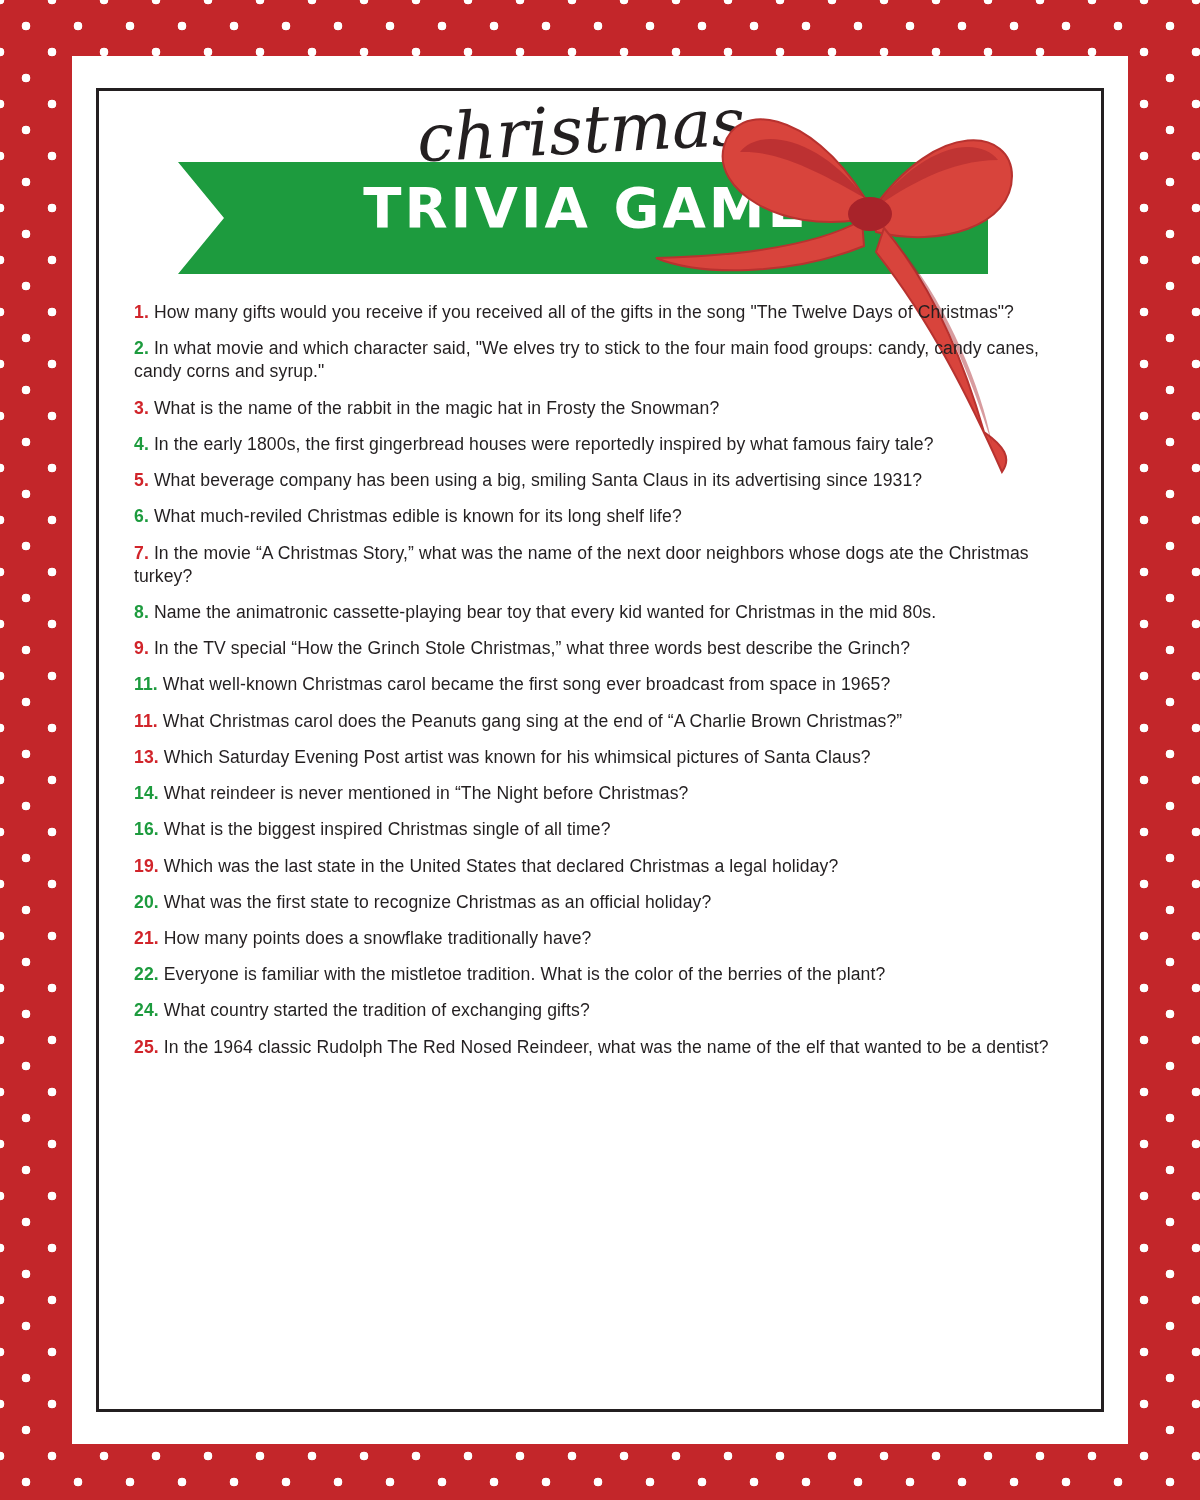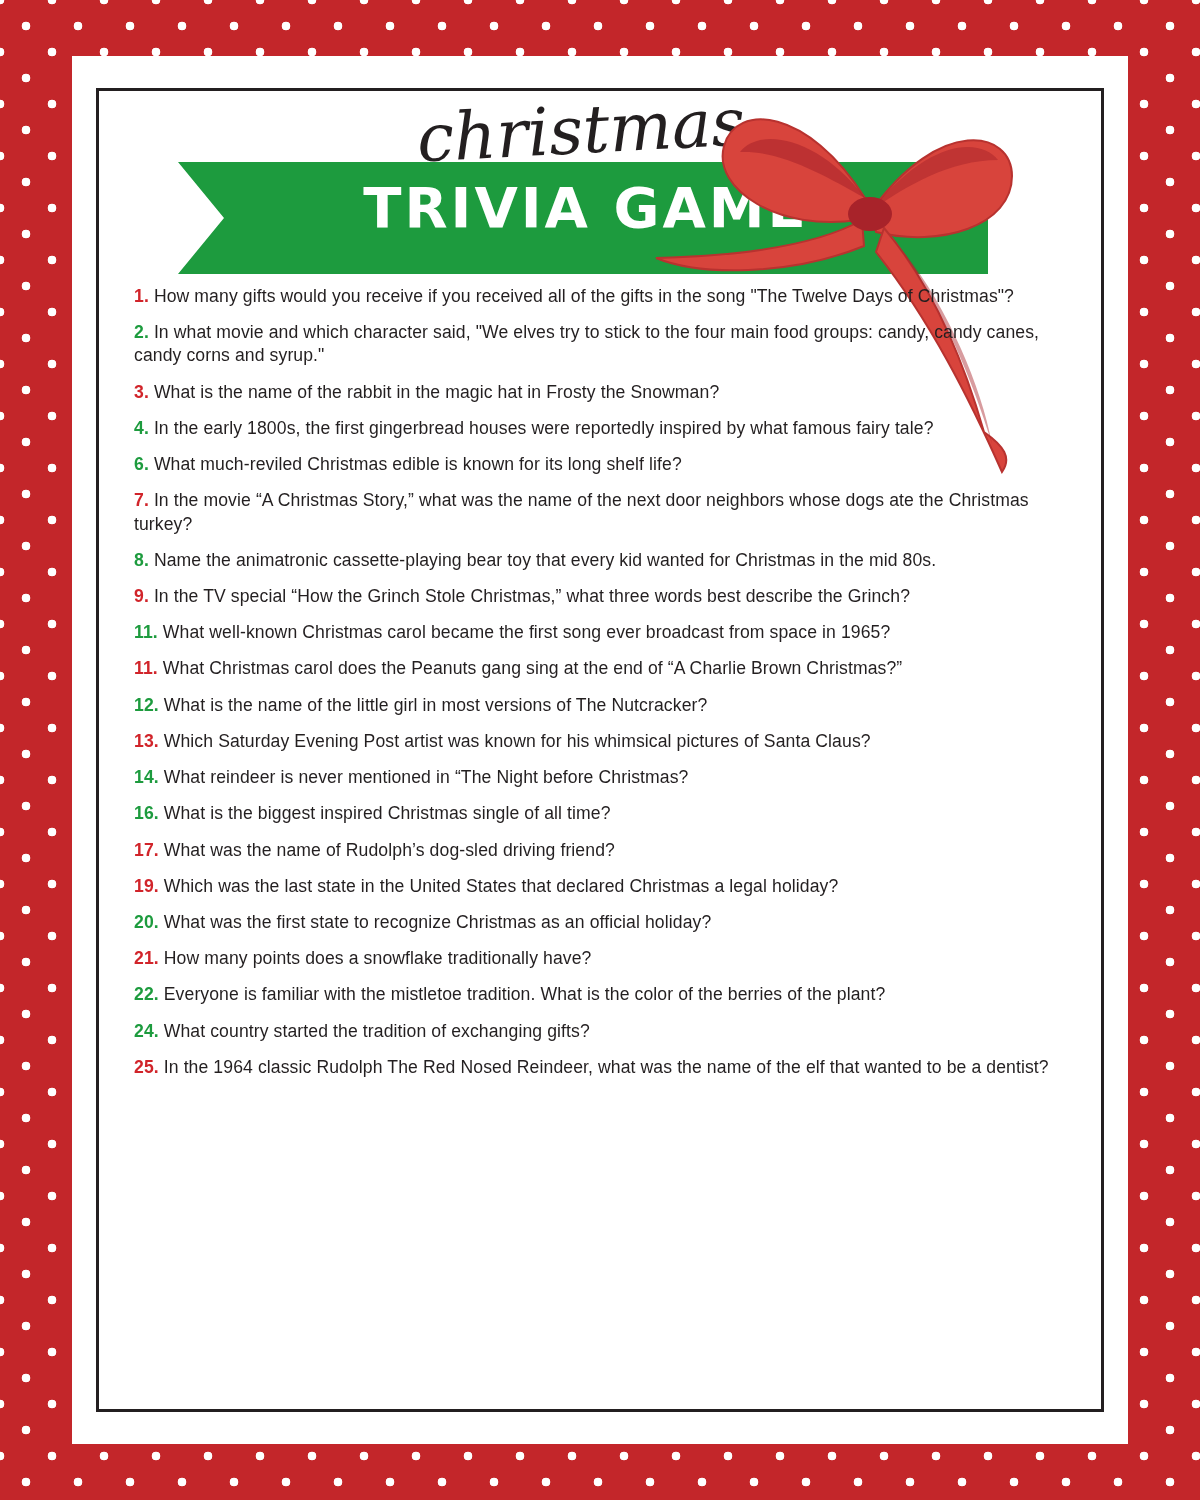--- a/index.html
+++ b/index.html
@@ -98,21 +98,21 @@
     top: 80px;
     width: 420px;
     height: 420px;
     pointer-events: none;
   }
 
   
   .questions {
     position: absolute;
     left: 134px;
-    top: 285px;
+    top: 301px;
     width: 930px;
   }
   .q {
     font-size: 17.6px;
     line-height: 1.32;
     color: #231f20;
     margin-bottom: 13px;
     letter-spacing: 0.1px;
   }
   .q .num {
@@ -151,30 +151,29 @@
 
     <ellipse cx="230" cy="134" rx="22" ry="17" fill="#a8232a"></ellipse>
   </svg>
 </div>
 
 <div class="questions">
   <div class="q red"><span class="num">1.</span> <span>How many gifts would you receive if you received all of the gifts in the song "The Twelve Days of Christmas"?</span></div>
   <div class="q green"><span class="num">2.</span> <span>In what movie and which character said, "We elves try to stick to the four main food groups: candy, candy canes, candy corns and syrup."</span></div>
   <div class="q red"><span class="num">3.</span> <span>What is the name of the rabbit in the magic hat in Frosty the Snowman?</span></div>
   <div class="q green"><span class="num">4.</span> <span>In the early 1800s, the first gingerbread houses were reportedly inspired by what famous fairy tale?</span></div>
+  <div class="q red"><span class="num">5.</span> <span>What beverage company has been using a big, smiling Santa Claus in its advertising since 1931?</span></div>
   <div class="q green"><span class="num">6.</span> <span>What much-reviled Christmas edible is known for its long shelf life?</span></div>
   <div class="q red"><span class="num">7.</span> <span>In the movie “A Christmas Story,” what was the name of the next door neighbors whose dogs ate the Christmas turkey?</span></div>
   <div class="q green"><span class="num">8.</span> <span>Name the animatronic cassette-playing bear toy that every kid wanted for Christmas in the mid 80s.</span></div>
   <div class="q red"><span class="num">9.</span> <span>In the TV special “How the Grinch Stole Christmas,” what three words best describe the Grinch?</span></div>
   <div class="q green"><span class="num">11.</span> <span>What well-known Christmas carol became the first song ever broadcast from space in 1965?</span></div>
   <div class="q red"><span class="num">11.</span> <span>What Christmas carol does the Peanuts gang sing at the end of “A Charlie Brown Christmas?”</span></div>
-  <div class="q green"><span class="num">12.</span> <span>What is the name of the little girl in most versions of The Nutcracker?</span></div>
   <div class="q red"><span class="num">13.</span> <span>Which Saturday Evening Post artist was known for his whimsical pictures of Santa Claus?</span></div>
   <div class="q green"><span class="num">14.</span> <span>What reindeer is never mentioned in “The Night before Christmas?</span></div>
   <div class="q green"><span class="num">16.</span> <span>What is the biggest inspired Christmas single of all time?</span></div>
-  <div class="q red"><span class="num">17.</span> <span>What was the name of Rudolph’s dog-sled driving friend?</span></div>
   <div class="q red"><span class="num">19.</span> <span>Which was the last state in the United States that declared Christmas a legal holiday?</span></div>
   <div class="q green"><span class="num">20.</span> <span>What was the first state to recognize Christmas as an official holiday?</span></div>
   <div class="q red"><span class="num">21.</span> <span>How many points does a snowflake traditionally have?</span></div>
   <div class="q green"><span class="num">22.</span> <span>Everyone is familiar with the mistletoe tradition.  What is the color of the berries of the plant?</span></div>
   <div class="q green"><span class="num">24.</span> <span>What country started the tradition of exchanging gifts?</span></div>
   <div class="q red"><span class="num">25.</span> <span>In the 1964 classic Rudolph The Red Nosed Reindeer, what was the name of the elf that wanted to be a dentist?</span></div>
 </div>
 
 </body></html>

